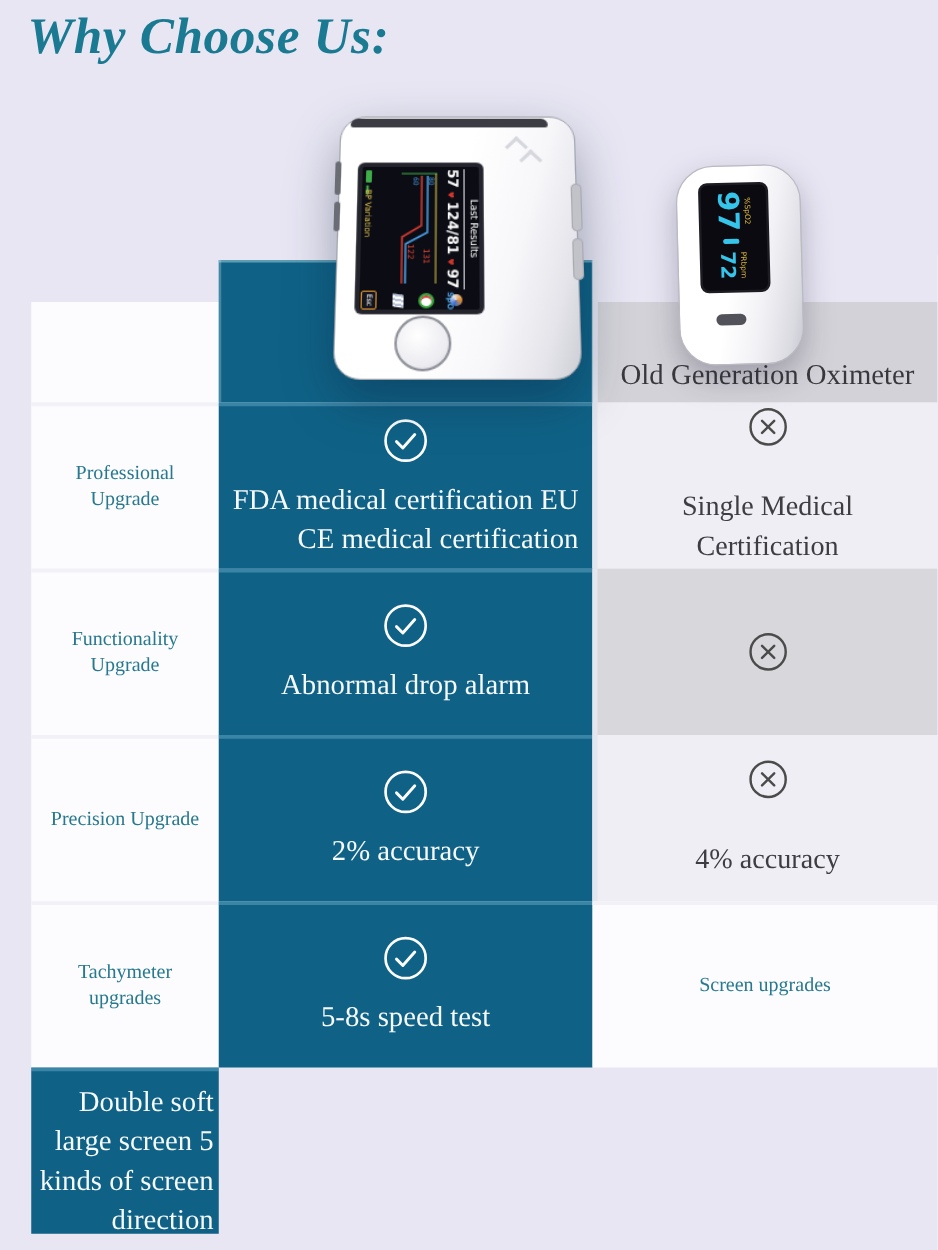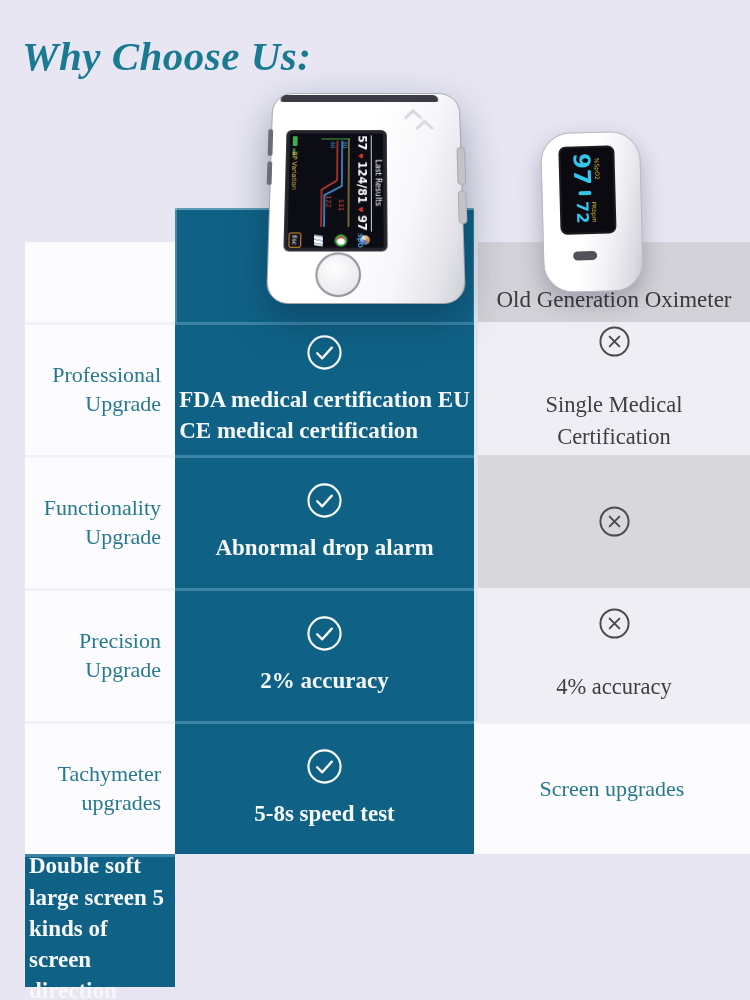--- a/index.html
+++ b/index.html
@@ -2,21 +2,21 @@
 <html style="--page-bg: #e8e6f3; --title-teal: #1a7a92; --teal-column: #0f6286; --label-teal: #27798f; --left-column: #fcfbfe; --header-band-gray: #d3d2d8; --row-light: #efeef4; --row-dark: #d8d7dc; --feature-text: #f6f8fa; --drawback-text: #3e3d42;"><head>
 <meta charset="utf-8">
 <style>
   html,body { margin:0; padding:0; }
   .page {
     position:relative; width:750px; height:1000px; overflow:hidden;
     background: var(--page-bg, #e8e6f3);
     font-family: "Liberation Serif", "DejaVu Serif", serif;
   }
   .title {
-    position:absolute; left:22px; top:32px; margin:0;
+    position:absolute; left:22px; top:4px; margin:0;
     font-size:41px; font-weight:bold; font-style:italic;
     color: var(--title-teal, #1a7a92); letter-spacing:0.5px;
   }
 
   
   .grid {
     position:absolute; left:25px; top:208px; width:725px; height:779px;
     display:grid;
     grid-template-columns:150px 299px 276px;
     grid-template-rows:114px repeat(5, 133px);
@@ -33,31 +33,31 @@
     display:flex; align-items:flex-end; justify-content:center;
   }
   .old-label { font-size:23px; color:#39393d; padding-bottom:9px; }
 
   .label-cell {
     background: var(--left-column, #fcfbfe);
     display:flex; align-items:center; justify-content:center;
     border-top:3px solid #f3f1f8;
   }
   .label-text {
-    color: var(--label-teal, #27798f); font-size:22px; line-height:1.3;
-    text-align:right; padding:0 14px;
+    color: var(--label-teal, #27798f); font-size:16px; line-height:1.3;
+    text-align:center; padding:0 14px;
   }
   .feature-cell {
     background: var(--teal-column, #0f6286);
     display:flex; flex-direction:column; align-items:center; justify-content:center;
     gap:13px; border-top:3px solid rgba(140,200,225,.35);
   }
   .feature-text {
     color: var(--feature-text, #f6f8fa); font-size:23px; line-height:1.36;
-    text-align:left; white-space:pre-line; padding:0 4px;font-weight:bold;
+    text-align:right; white-space:pre-line; padding:0 4px;
   }
   .drawback-cell {
     display:flex; flex-direction:column; align-items:center; justify-content:center;
     gap:31px; border-left:4px solid #e4e6ee;
   }
   .shade-a { background: var(--row-light, #efeef4); }
   .shade-b { background: var(--row-dark, #d8d7dc); }
   .drawback-text {
     color: var(--drawback-text, #3e3d42); font-size:22.5px; line-height:1.42;
     text-align:center; white-space:pre-line; padding:0 6px;

